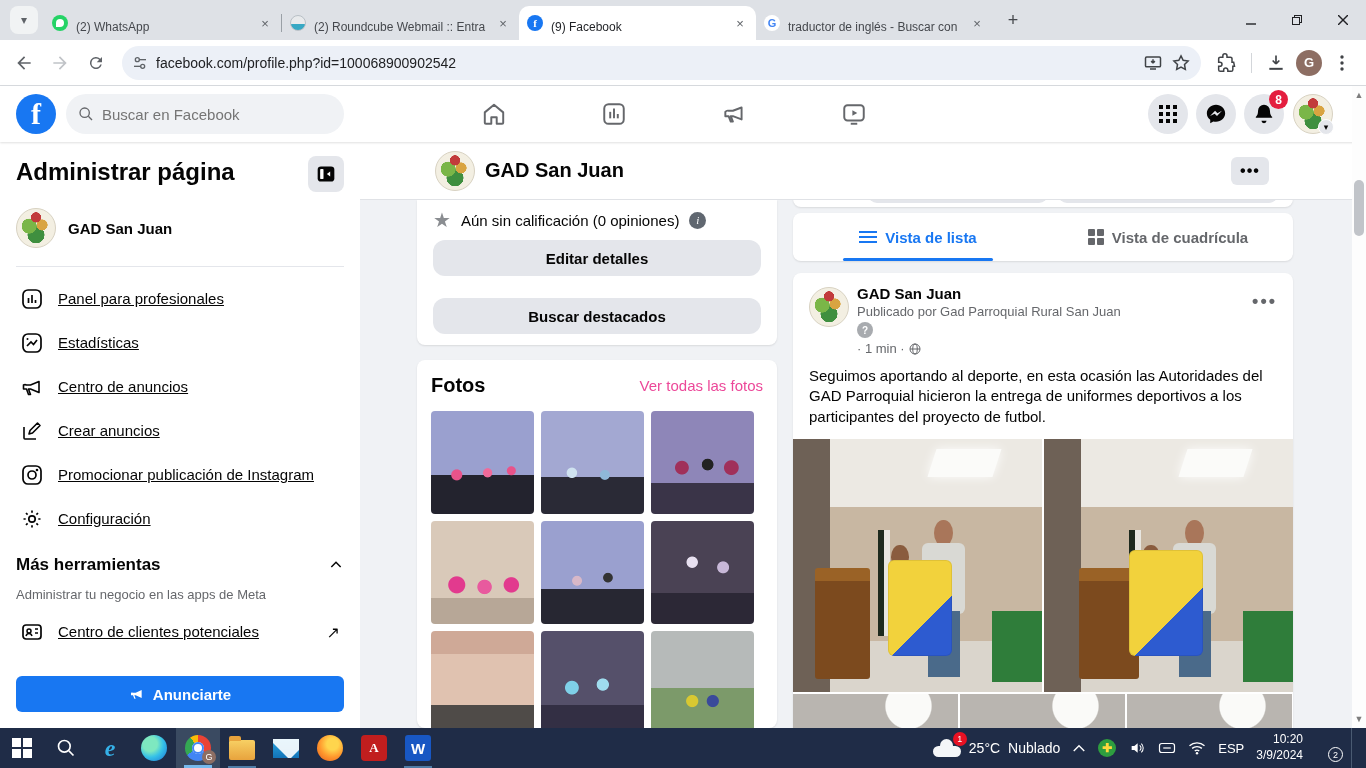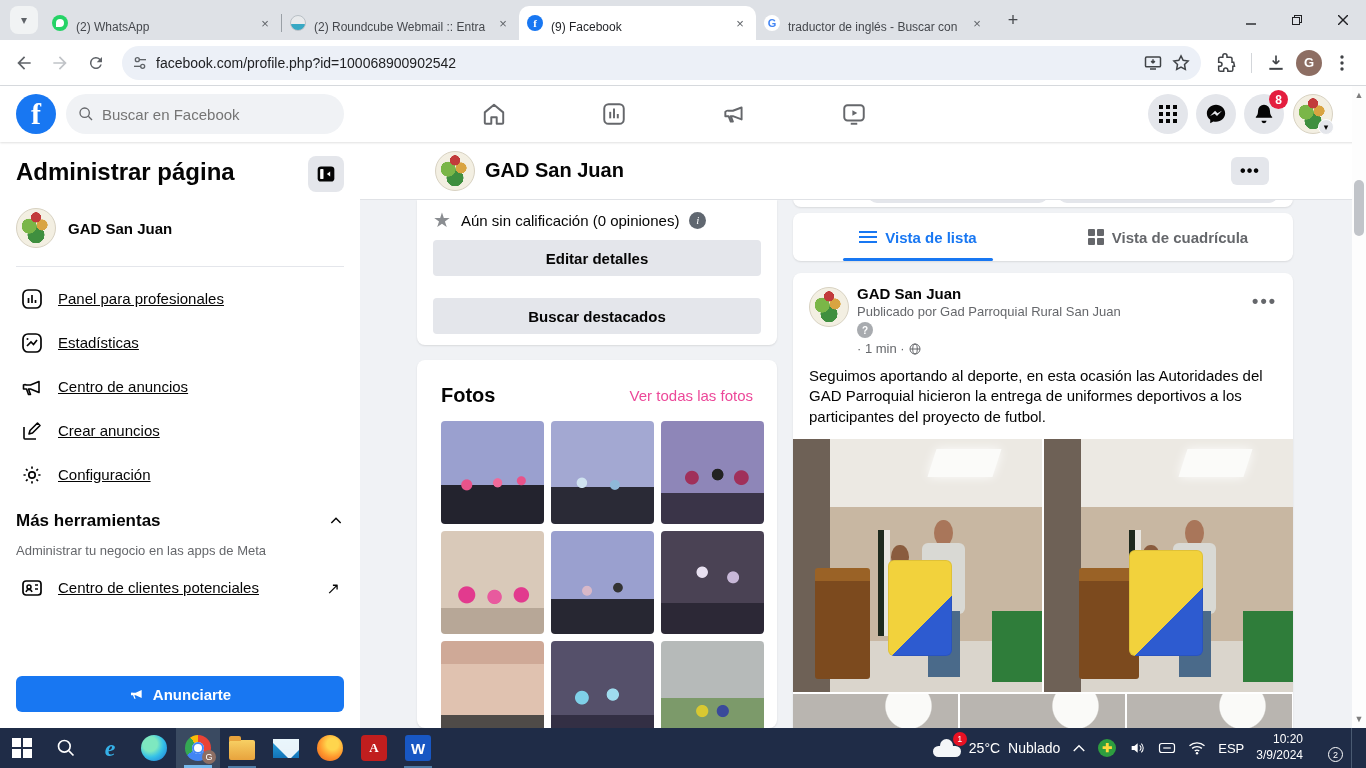--- a/index.html
+++ b/index.html
@@ -76,25 +76,25 @@
   #sticky-more { position:absolute; right:83px; top:15px; width:38px; height:28px; border-radius:6px; background:#e4e6eb; color:#050505; display:flex; align-items:center; justify-content:center; font-size:16px; letter-spacing:1px; font-weight:bold; }
 
   .card { position:absolute; background:#fff; border-radius:8px; box-shadow:0 1px 2px rgba(0,0,0,.1); }
 
   
   #card-about { left:417px; top:200px; width:360px; height:145px; border-radius:0 0 8px 8px; padding:6px 16px; }
   .rating-row { display:flex; align-items:center; gap:10px; height:28px; }
   .rating-row .star { color:#8a8d91; font-size:20px; }
   .rating-row .txt { font-size:15px; color:#050505; }
   .info-dot { width:17px; height:17px; border-radius:50%; background:#606770; color:#fff; font-size:11px; font-style:italic; font-family:"Liberation Serif",serif; display:flex; align-items:center; justify-content:center; }
-  .gray-btn { width:328px; height:36px; border-radius:4px; background:#e4e6eb; color:#050505; font-size:15px; font-weight:bold; border:none; display:block; margin-top:0; font-family:"Liberation Sans",sans-serif; }
+  .gray-btn { width:328px; height:36px; border-radius:12px; background:#e4e6eb; color:#050505; font-size:15px; font-weight:bold; border:none; display:block; margin-top:0; font-family:"Liberation Sans",sans-serif; }
   #btn-edit { margin-top:6px; }
   #btn-featured { margin-top:22px; }
 
-  #card-photos { left:417px; top:360px; width:360px; height:368px; padding:24px; overflow:hidden; }
+  #card-photos { left:417px; top:360px; width:360px; height:368px; padding:14px; overflow:hidden; }
   .photos-head { display:flex; align-items:center; justify-content:space-between; }
   .photos-head .h { font-size:20px; font-weight:bold; color:#050505; }
   .photos-head .lnk { font-size:15px; color:#ec4899; }
   .photo-grid { margin-top:14px; display:grid; grid-template-columns:repeat(3,103px); grid-auto-rows:103px; gap:7px; }
   .pcell { border-radius:4px; }
   .g1 { background:radial-gradient(circle at 25% 62%,#e8538a 0 5%,transparent 6%),radial-gradient(circle at 55% 60%,#f06a9a 0 5%,transparent 6%),radial-gradient(circle at 78% 58%,#e8538a 0 4%,transparent 5%),linear-gradient(180deg,#9aa0cf 0 62%,#23232e 62% 100%); }
   .g2 { background:radial-gradient(circle at 30% 60%,#cfe2f0 0 5%,transparent 6%),radial-gradient(circle at 62% 62%,#8fb8d8 0 5%,transparent 6%),linear-gradient(180deg,#a3a8d2 0 64%,#2a2a36 64% 100%); }
   .g3 { background:radial-gradient(circle at 30% 55%,#a0305a 0 7%,transparent 8%),radial-gradient(circle at 55% 52%,#222 0 7%,transparent 8%),radial-gradient(circle at 78% 55%,#a0305a 0 7%,transparent 8%),linear-gradient(180deg,#8e86b8 0 70%,#3a3448 70% 100%); }
   .g4 { background:radial-gradient(circle at 25% 62%,#e23a8e 0 8%,transparent 9%),radial-gradient(circle at 52% 64%,#e85a9e 0 8%,transparent 9%),radial-gradient(circle at 78% 62%,#e23a8e 0 7%,transparent 8%),linear-gradient(180deg,#d9c9b9 0 75%,#b7a797 75% 100%); }
   .g5 { background:radial-gradient(circle at 35% 58%,#d8b8c8 0 5%,transparent 6%),radial-gradient(circle at 65% 55%,#333 0 5%,transparent 6%),linear-gradient(180deg,#9aa0cf 0 66%,#272732 66% 100%); }
@@ -398,20 +398,28 @@
   </div>
   <div class="sb-item">
     <svg class="ic" viewBox="0 0 24 24">
         <path d="M4 8v11a1 1 0 0 0 1 1h11" fill="none" stroke="#050505" stroke-width="1.6"></path>
         <path d="M9 15l1-3.5L17.5 4l2.5 2.5L12.5 14 9 15z" fill="none" stroke="#050505" stroke-width="1.6" stroke-linejoin="round"></path>
       </svg>
     <span class="lbl">Crear anuncios</span>
   </div>
   <div class="sb-item">
     <svg class="ic" viewBox="0 0 24 24">
+        <rect x="3" y="3" width="18" height="18" rx="5" fill="none" stroke="#050505" stroke-width="1.7"></rect>
+        <circle cx="12" cy="12" r="4" fill="none" stroke="#050505" stroke-width="1.7"></circle>
+        <circle cx="17" cy="7" r="1.3" fill="#050505"></circle>
+      </svg>
+    <span class="lbl">Promocionar publicación de Instagram</span>
+  </div>
+  <div class="sb-item">
+    <svg class="ic" viewBox="0 0 24 24">
         <circle cx="12" cy="12" r="3.2" fill="none" stroke="#050505" stroke-width="1.7"></circle>
         <path d="M12 3.5v2.2M12 18.3v2.2M3.5 12h2.2M18.3 12h2.2M6 6l1.6 1.6M16.4 16.4 18 18M18 6l-1.6 1.6M7.6 16.4 6 18" stroke="#050505" stroke-width="1.7"></path>
       </svg>
     <span class="lbl">Configuración</span>
   </div>
 
   <div class="sb-section">
     <span>Más herramientas</span>
     <svg width="16" height="16" viewBox="0 0 24 24">
         <path d="M5 15l7-7 7 7" fill="none" stroke="#050505" stroke-width="2.2"></path>

